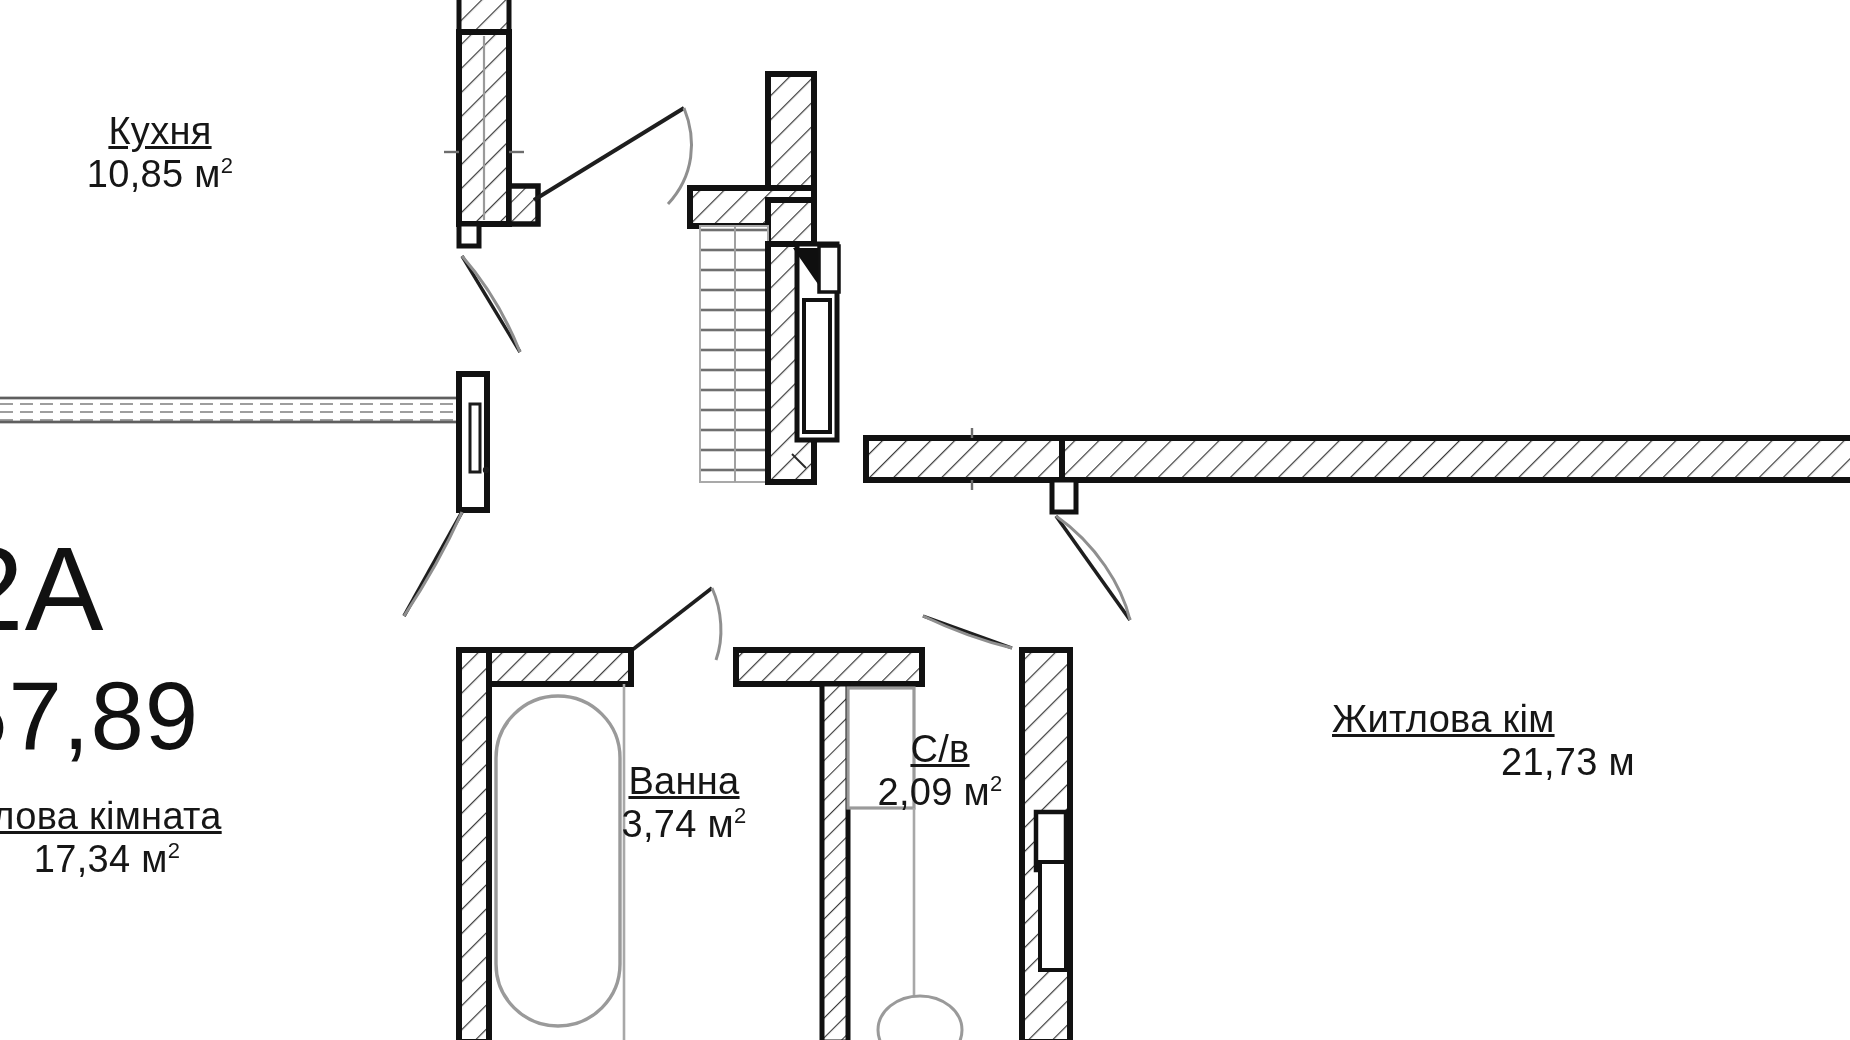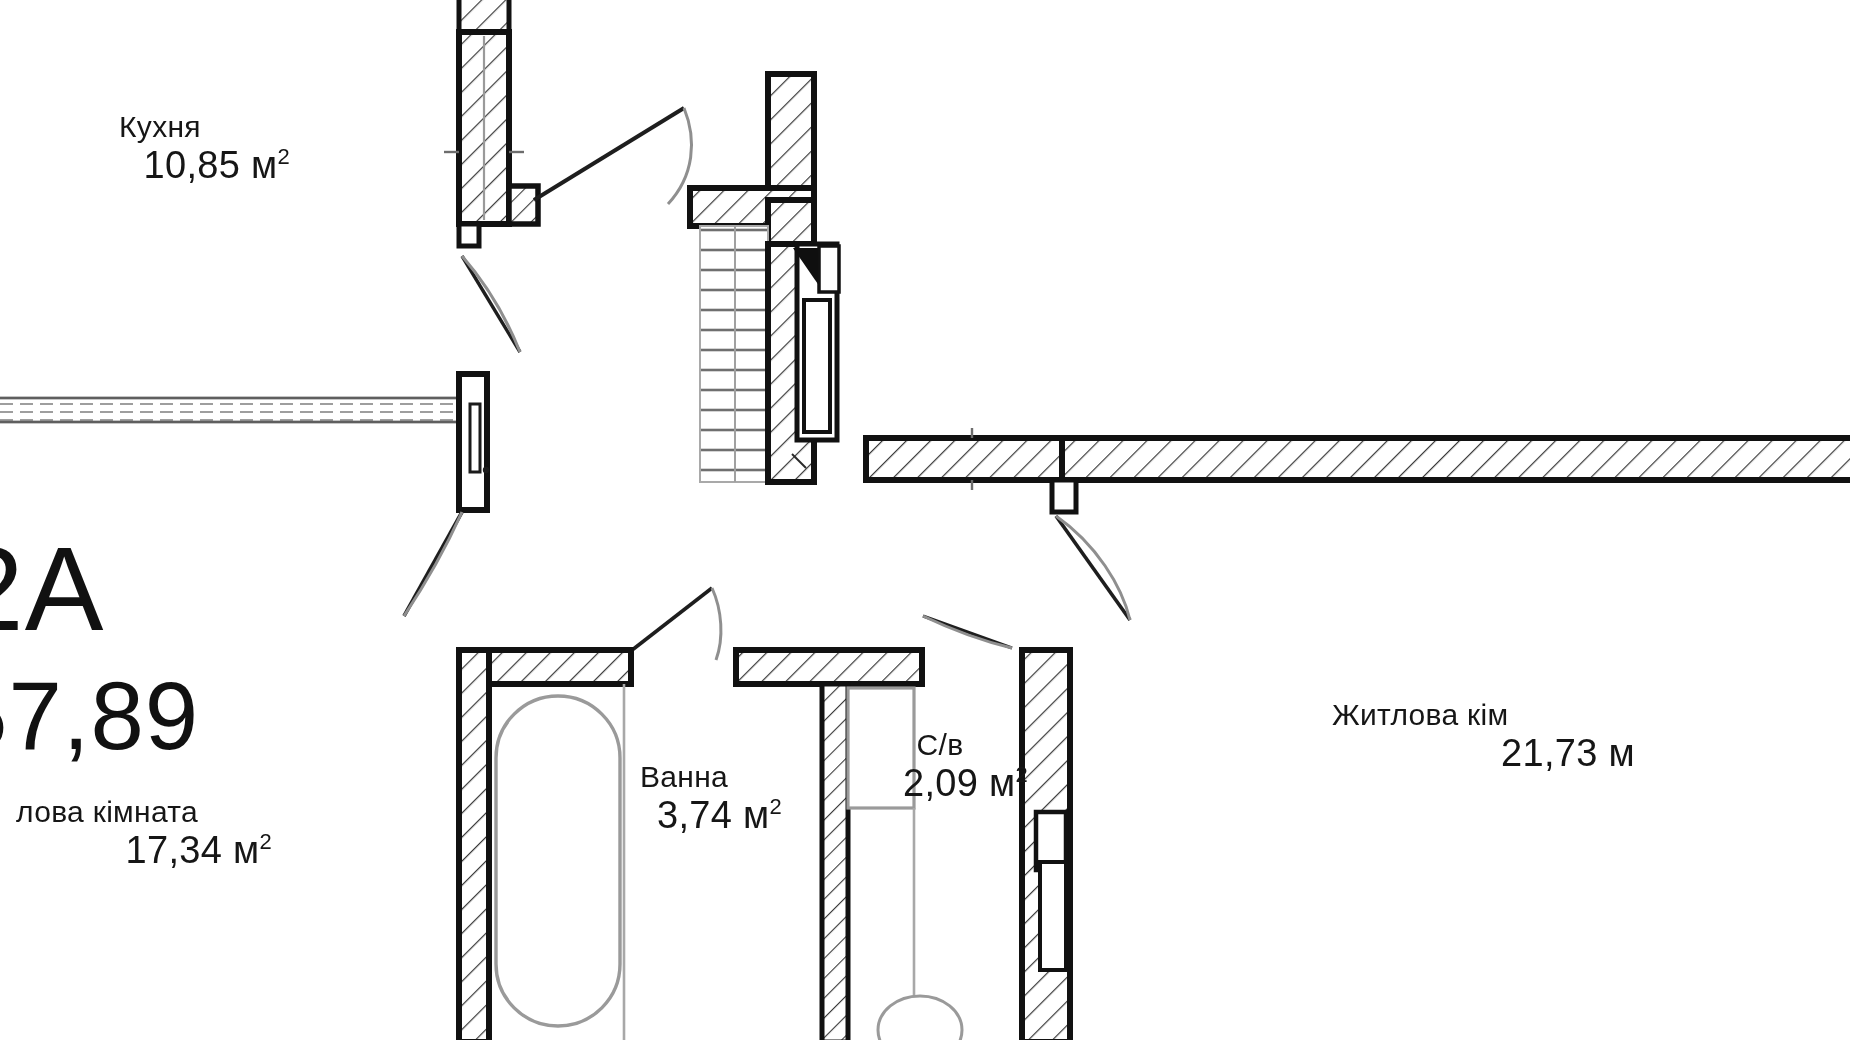--- a/index.html
+++ b/index.html
@@ -1,21 +1,21 @@
 <!DOCTYPE html>
 <html><head>
 <meta charset="utf-8">
 <style>
   html,body{margin:0;padding:0;background:#ffffff;}
   body{width:1850px;height:1040px;position:relative;overflow:hidden;
        font-family:"Liberation Sans",sans-serif;color:#1a1a1a;}
   #plan{position:absolute;left:0;top:0;width:1850px;height:1040px;}
   .lbl{position:absolute;text-align:center;line-height:1.12;white-space:nowrap;color:#161616;}
-  .lbl .nm{font-size:30px;letter-spacing:.3px;}
-  .lbl .ar{font-size:38px;letter-spacing:.3px;text-align:right;}
+  .lbl .nm{font-size:38px;letter-spacing:.3px;text-decoration:underline;}
+  .lbl .ar{font-size:38px;letter-spacing:.3px;}
   .lbl .ar sup{font-size:22px;vertical-align:super;line-height:0;}
   .big{position:absolute;white-space:nowrap;color:#111;font-size:118px;letter-spacing:1px;line-height:1.0;}
   .big2{position:absolute;white-space:nowrap;color:#111;font-size:96px;letter-spacing:1px;line-height:1.0;}
 </style>
 </head>
 <body>
 
 <svg id="plan" viewBox="0 0 1850 1040">
   <defs>
 

